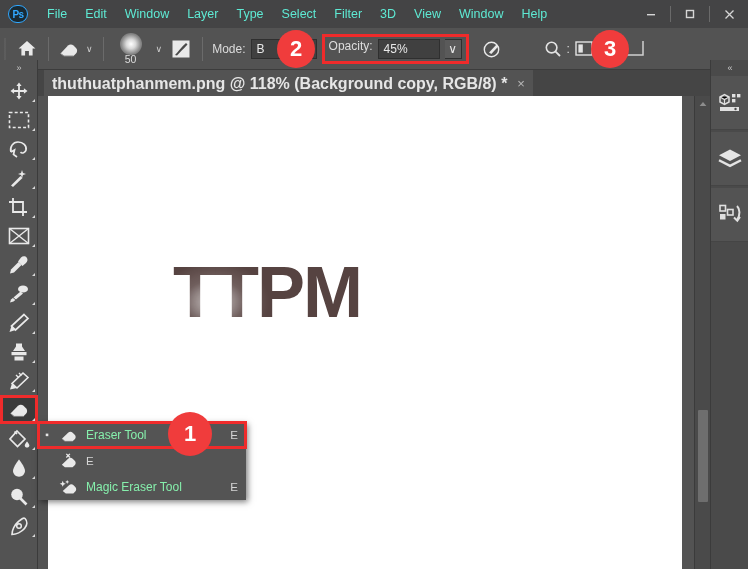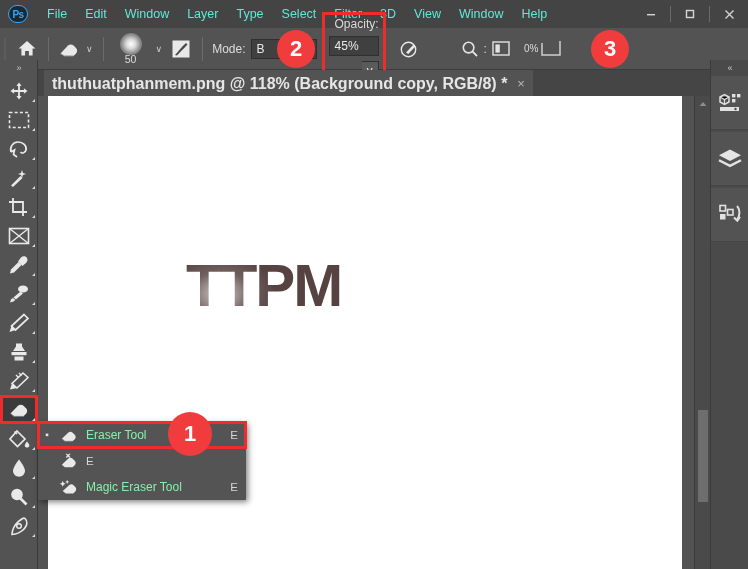--- a/index.html
+++ b/index.html
@@ -66,21 +66,21 @@
     background:#404040;border:1px solid #2f2f2f;color:#e9e9e9;
     font-size:12px;height:20px;line-height:18px;padding:0 5px;
     display:flex;align-items:center;
   }
   .field-caret {
     background:#5a5a5a;border:1px solid #2f2f2f;border-left:none;
     width:17px;height:20px;display:flex;align-items:center;justify-content:center;
   }
   .group { display:flex;align-items:center;gap:5px;padding:0 5px; }
   .redbox {
-    border:3px solid #ef2b2b; padding:2px 4px; display:flex;align-items:flex-end;gap:5px;flex-direction:column;
+    border:3px solid #ef2b2b; padding:2px 4px; display:flex;align-items:flex-start;gap:5px;
   }
   .badge {
     position:absolute; border-radius:50%;
     background:#f03c3c; color:#fff; font-weight:bold;
     display:flex;align-items:center;justify-content:center;
     font-size:22px; z-index:40; font-family:"Liberation Sans",sans-serif;
   }
 
   
   .tabstrip {
@@ -116,23 +116,23 @@
 
   
   .canvas-area {
     position:absolute;left:38px;top:96px;width:672px;height:473px;
     background:#535353;
   }
   .canvas-white {
     position:absolute;left:10px;top:0;width:634px;height:473px;background:#fff;
   }
   .ttpm {
-    position:absolute;left:138px;top:155px;
+    position:absolute;left:125px;top:155px;
     font-family:"Liberation Sans",sans-serif;
-    font-weight:bold;font-size:60px;letter-spacing:-2px;
+    font-weight:bold;font-size:72px;letter-spacing:-2px;
     color:#4a3533;
     -webkit-mask-image:
        radial-gradient(ellipse 55px 40px at 22% 62%, rgba(0,0,0,.25) 0%, rgba(0,0,0,.85) 55%, #000 100%),
        linear-gradient(#000,#000);
     -webkit-mask-composite:source-in;
     mask-image:
        radial-gradient(ellipse 55px 40px at 22% 62%, rgba(0,0,0,.25) 0%, rgba(0,0,0,.85) 55%, #000 100%),
        linear-gradient(#000,#000);
     mask-composite:intersect;
     filter:blur(0.5px);
@@ -252,21 +252,21 @@
   </div>
   <div class="ob-sep"></div>
 
   <div class="group">
     <span class="label">Mode:</span>
     <span class="field" style="width:66px">B</span>
   </div>
 
   <div class="redbox">
     <span class="label">Opacity:</span>
-    <span class="field" style="width:50px">45%</span>
+    <span class="field" style="width:62px">45%</span>
     <span class="field-caret">∨</span>
   </div>
 
   <div class="home-btn" style="margin:0 6px">
     <svg width="20" height="20" viewBox="0 0 20 20">
       <circle cx="9.5" cy="10.5" r="7.2" fill="none" stroke="#e9e9e9" stroke-width="1.4"></circle>
       <path d="M7 13.5 L14.5 5.5 L16.5 7.2 L9.3 15 Z" fill="#e9e9e9"></path>
     </svg>
   </div>
 

